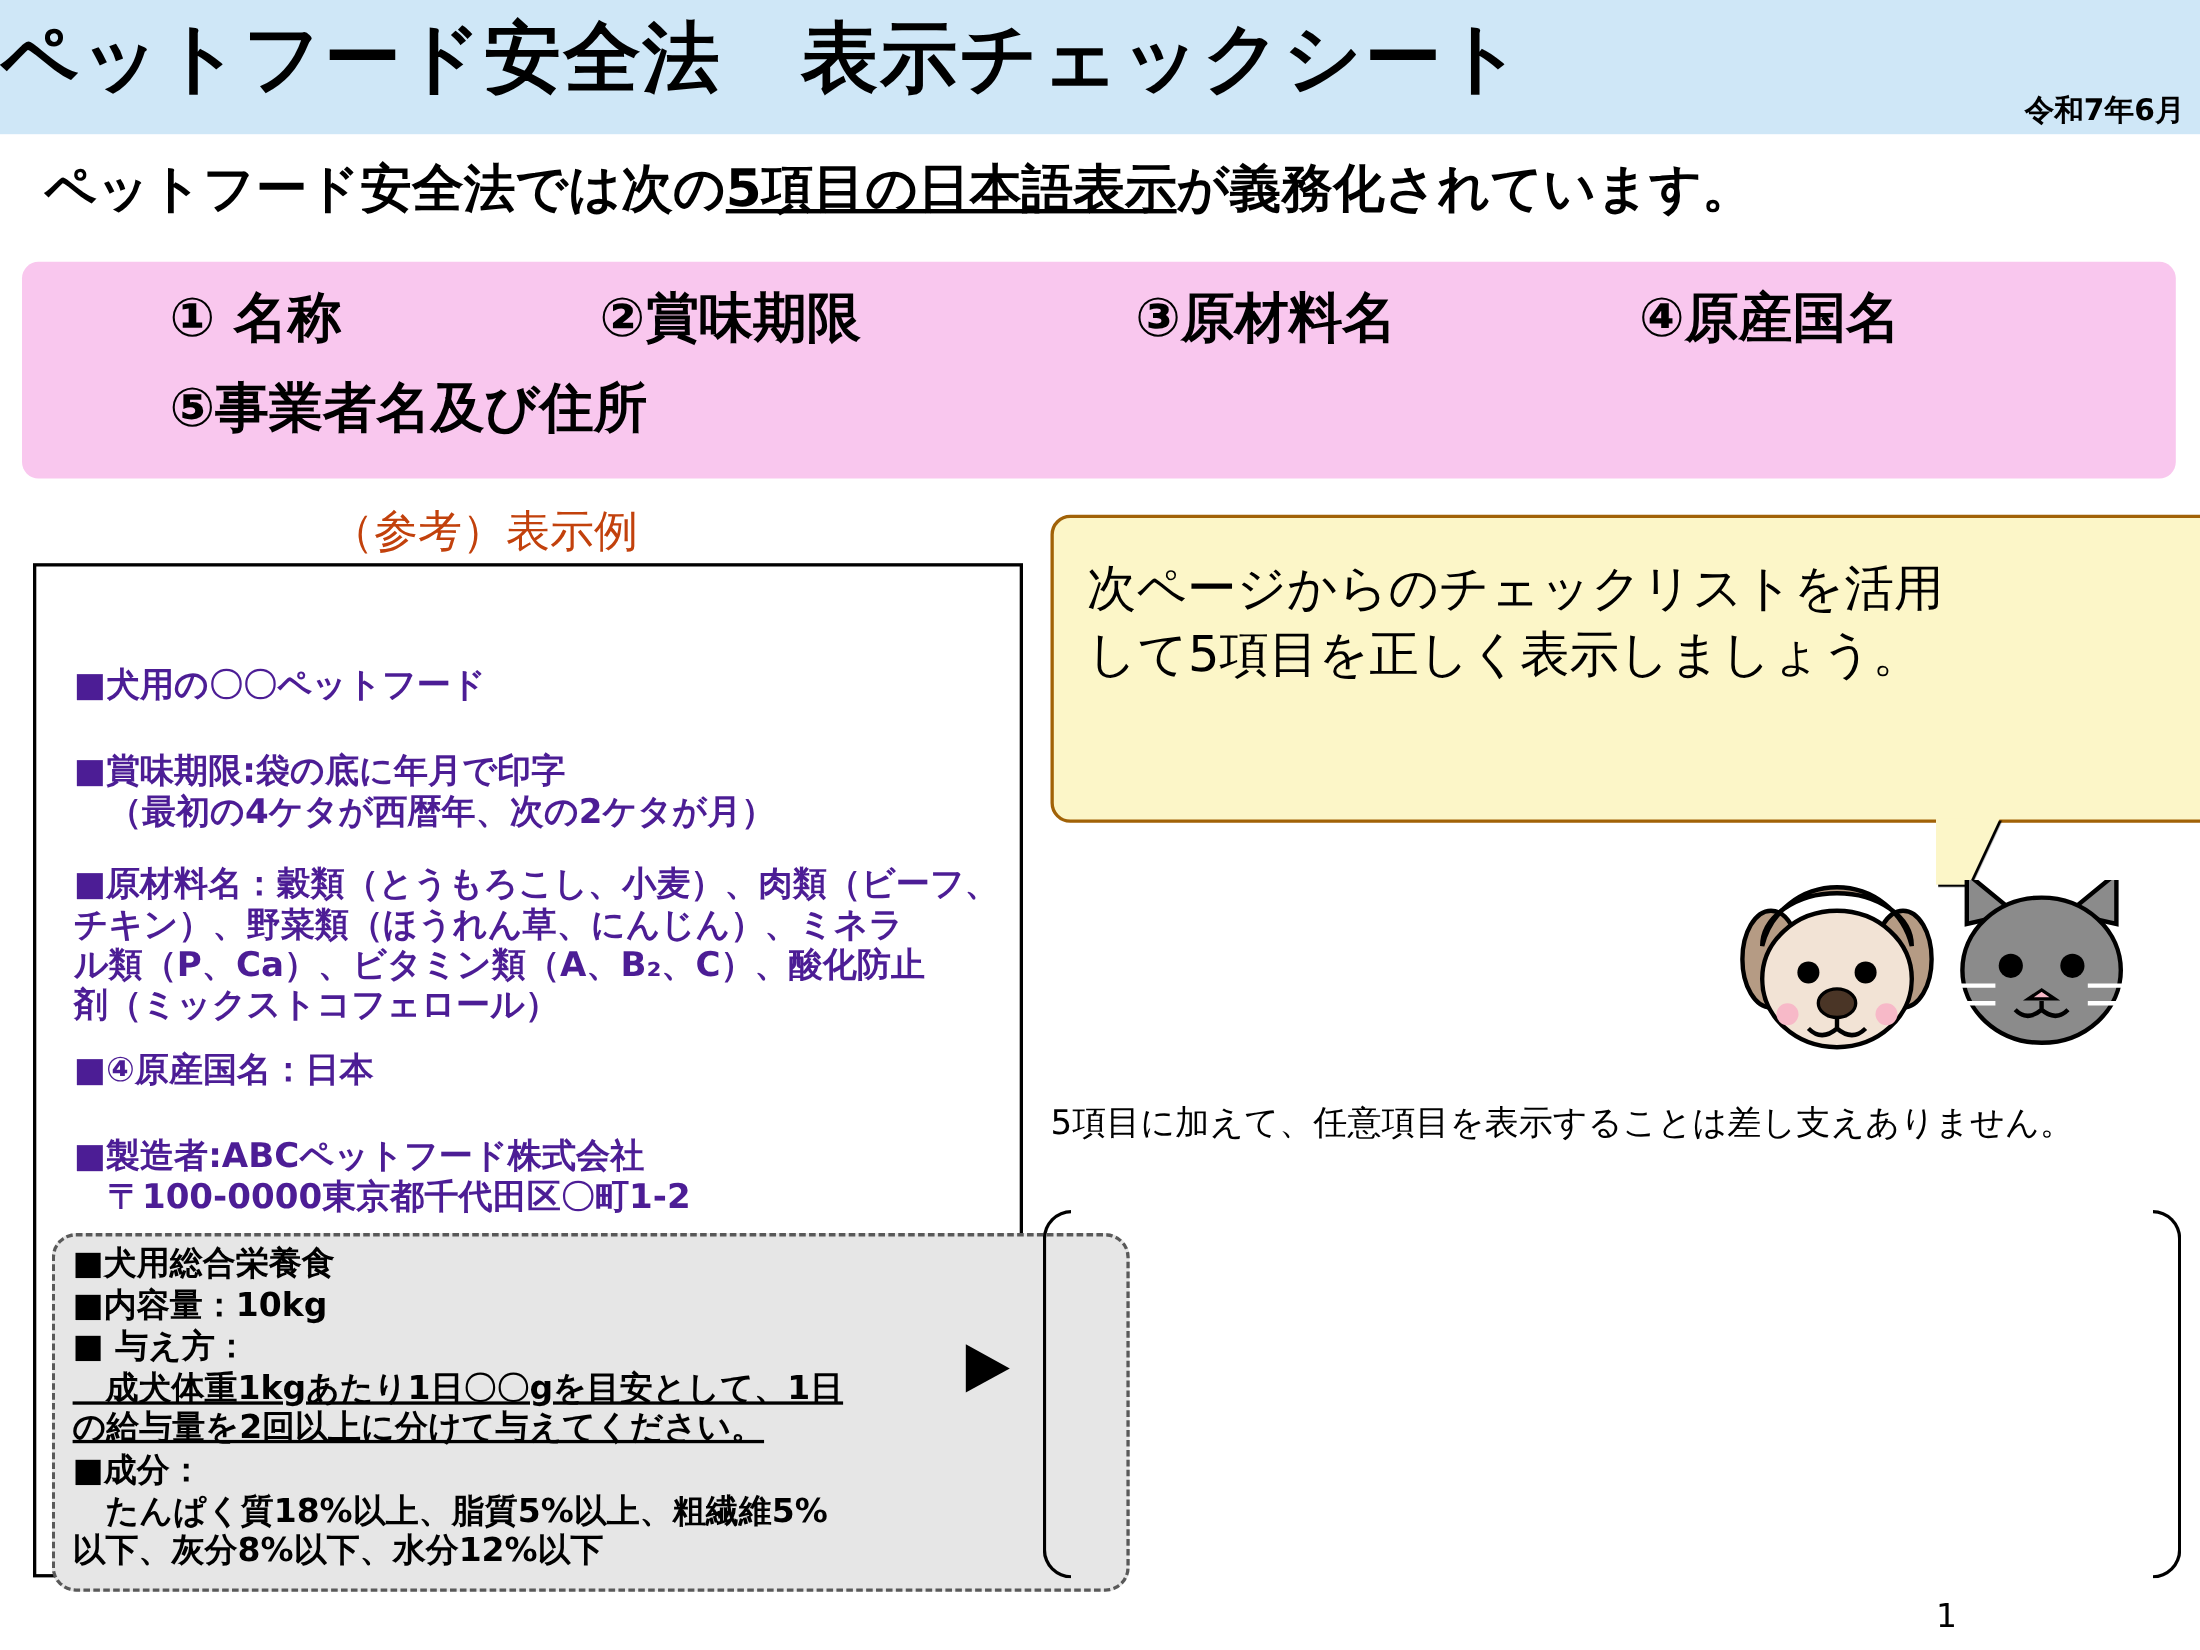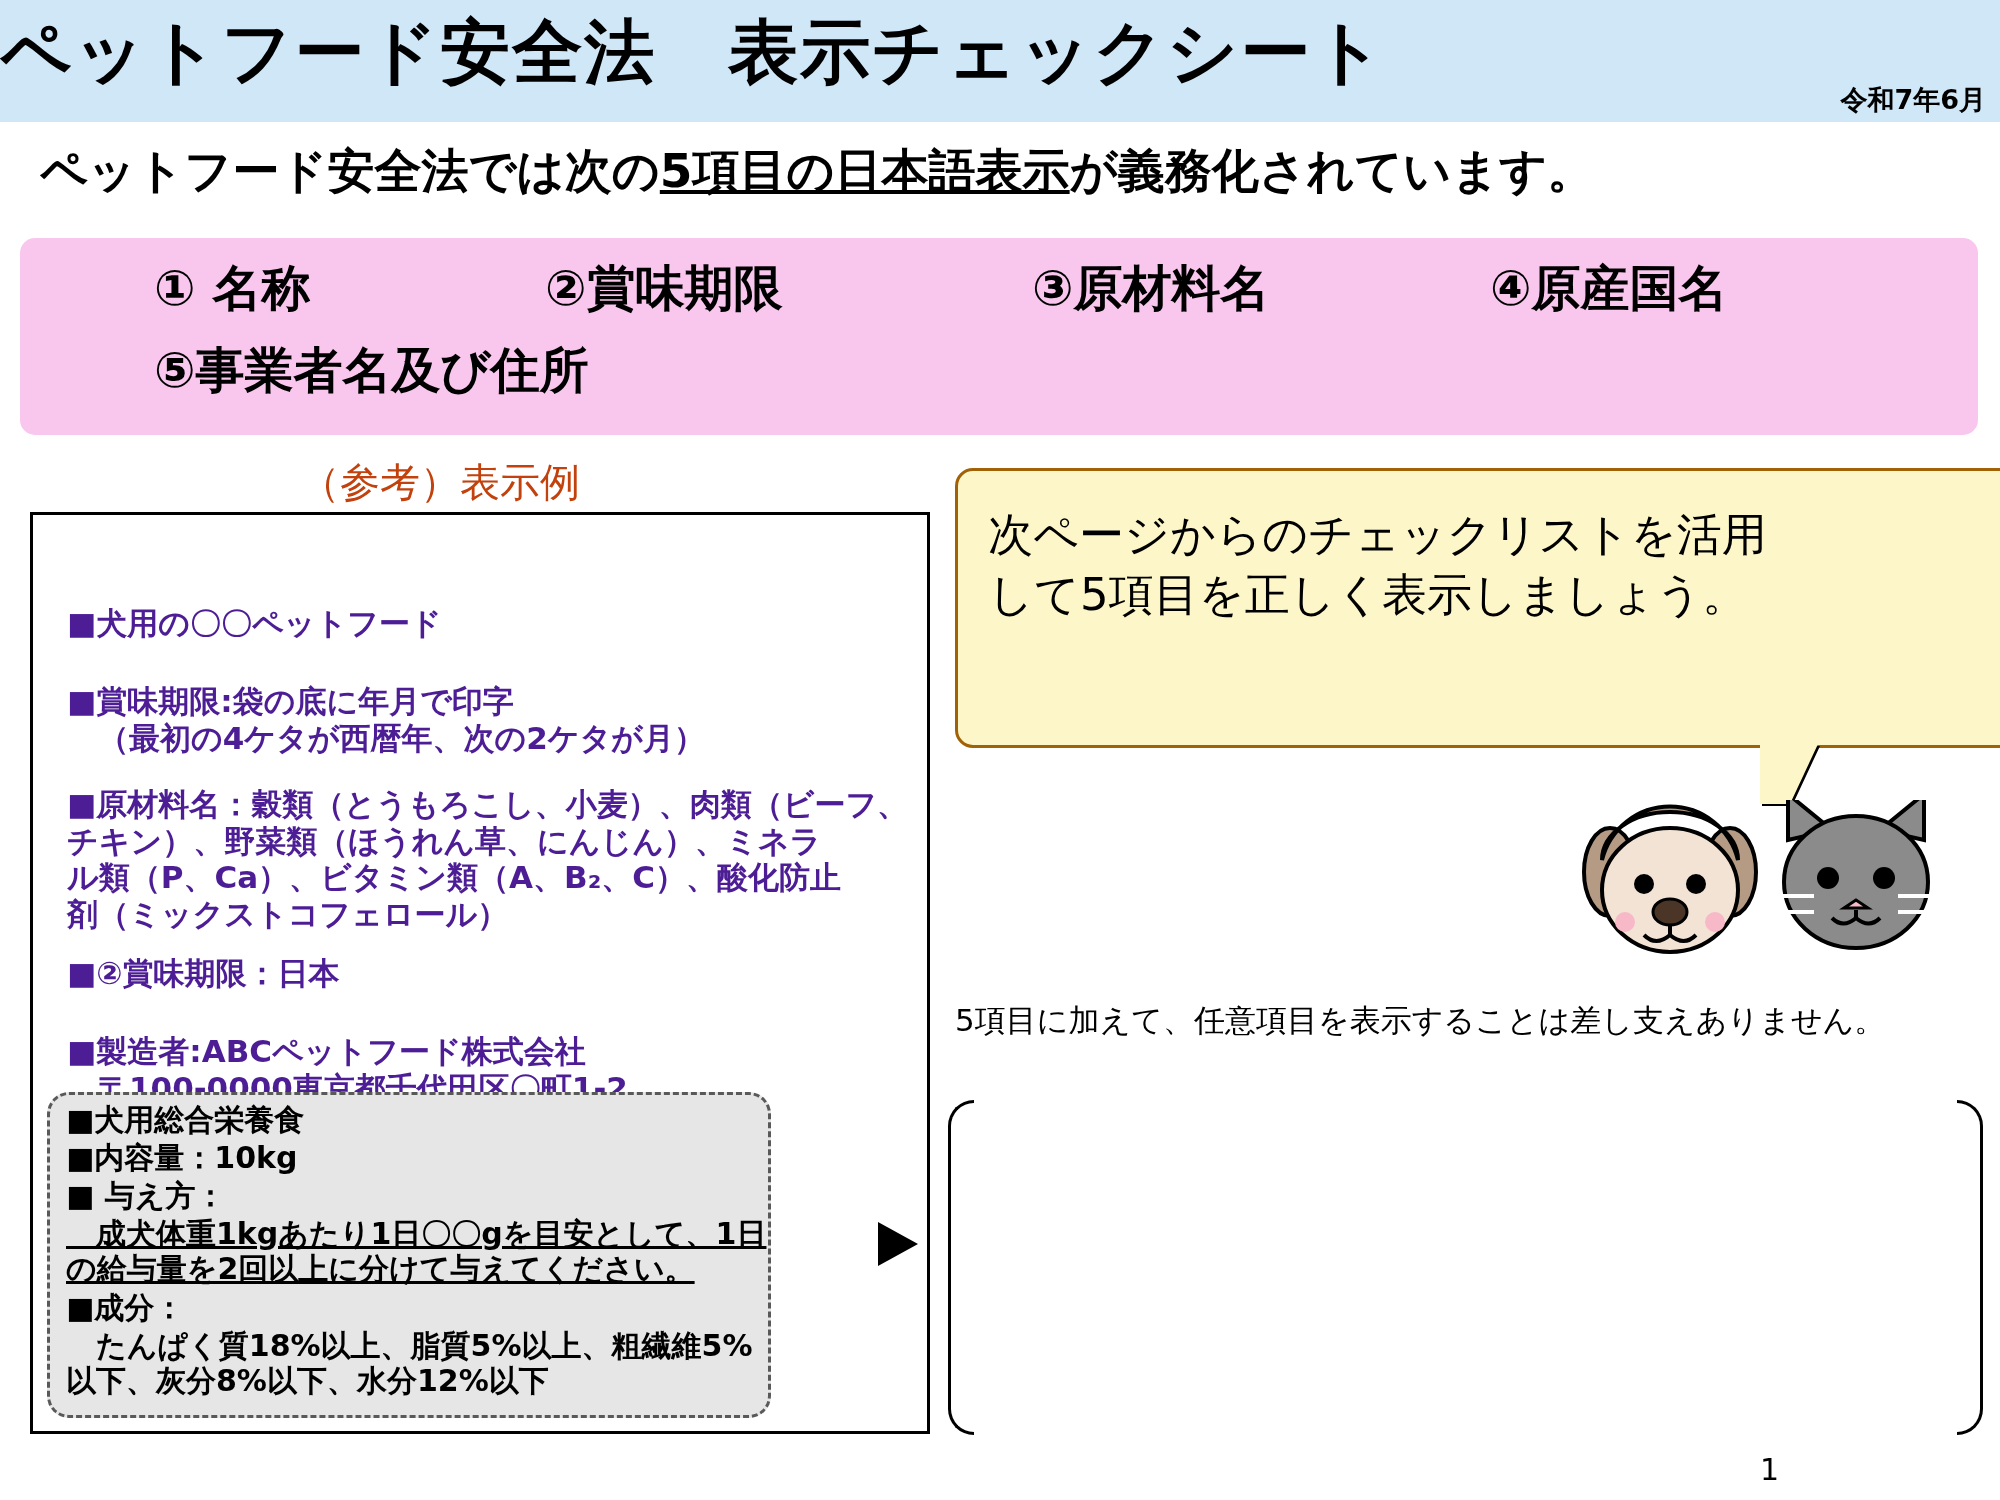--- a/index.html
+++ b/index.html
@@ -77,21 +77,21 @@
     margin-top: 28px;
   }
   .sl-0 { top: 62px; }
   .sl-1 { top: 140px; }
   .sl-2 { top: 243px; }
   .sl-3 { top: 412px; }
   .sl-4 { top: 490px; }
 
   
   .optional-box {
-    position: absolute; left: 14px; top: 577px; width: 724px; height: 326px;
+    position: absolute; left: 14px; top: 606px; width: 980px; height: 326px;
     background: #e6e6e6;
     border: 3px dashed #595959;
     border-radius: 22px;
     padding-left: 44px;
   }
   .opt-line {
     position: absolute; left: 16px;
     font-size: 30px; font-weight: bold; color: #000;
     font-family: "DejaVu Sans", sans-serif;
     line-height: 1.16;
@@ -193,21 +193,21 @@
 
   <div class="sample-caption">（参考）表示例</div>
   <div class="sample-box">
     <div class="sample-line sl-0">■犬用の〇〇ペットフード</div>
     <div class="sample-line sl-1">■賞味期限:袋の底に年月で印字
 　（最初の4ケタが西暦年、次の2ケタが月）</div>
     <div class="sample-line sl-2">■原材料名：穀類（とうもろこし、小麦）、肉類（ビーフ、
 チキン）、野菜類（ほうれん草、にんじん）、ミネラ
 ル類（P、Ca）、ビタミン類（A、B₂、C）、酸化防止
 剤（ミックストコフェロール）</div>
-    <div class="sample-line sl-3">■②賞味期限：日本</div>
+    <div class="sample-line sl-3">■④原産国名：日本</div>
     <div class="sample-line sl-4">■製造者:ABCペットフード株式会社
 　〒100-0000東京都千代田区〇町1-2</div>
 
     <div class="optional-box">
       <div class="opt-line ol-0">■犬用総合栄養食</div>
       <div class="opt-line ol-1">■内容量：10kg</div>
       <div class="opt-line ol-2">■ 与え方：</div>
       <div class="opt-line ol-3">　成犬体重1kgあたり1日〇〇gを目安として、1日
 の給与量を2回以上に分けて与えてください。</div>
       <div class="opt-line ol-4">■成分：</div>

